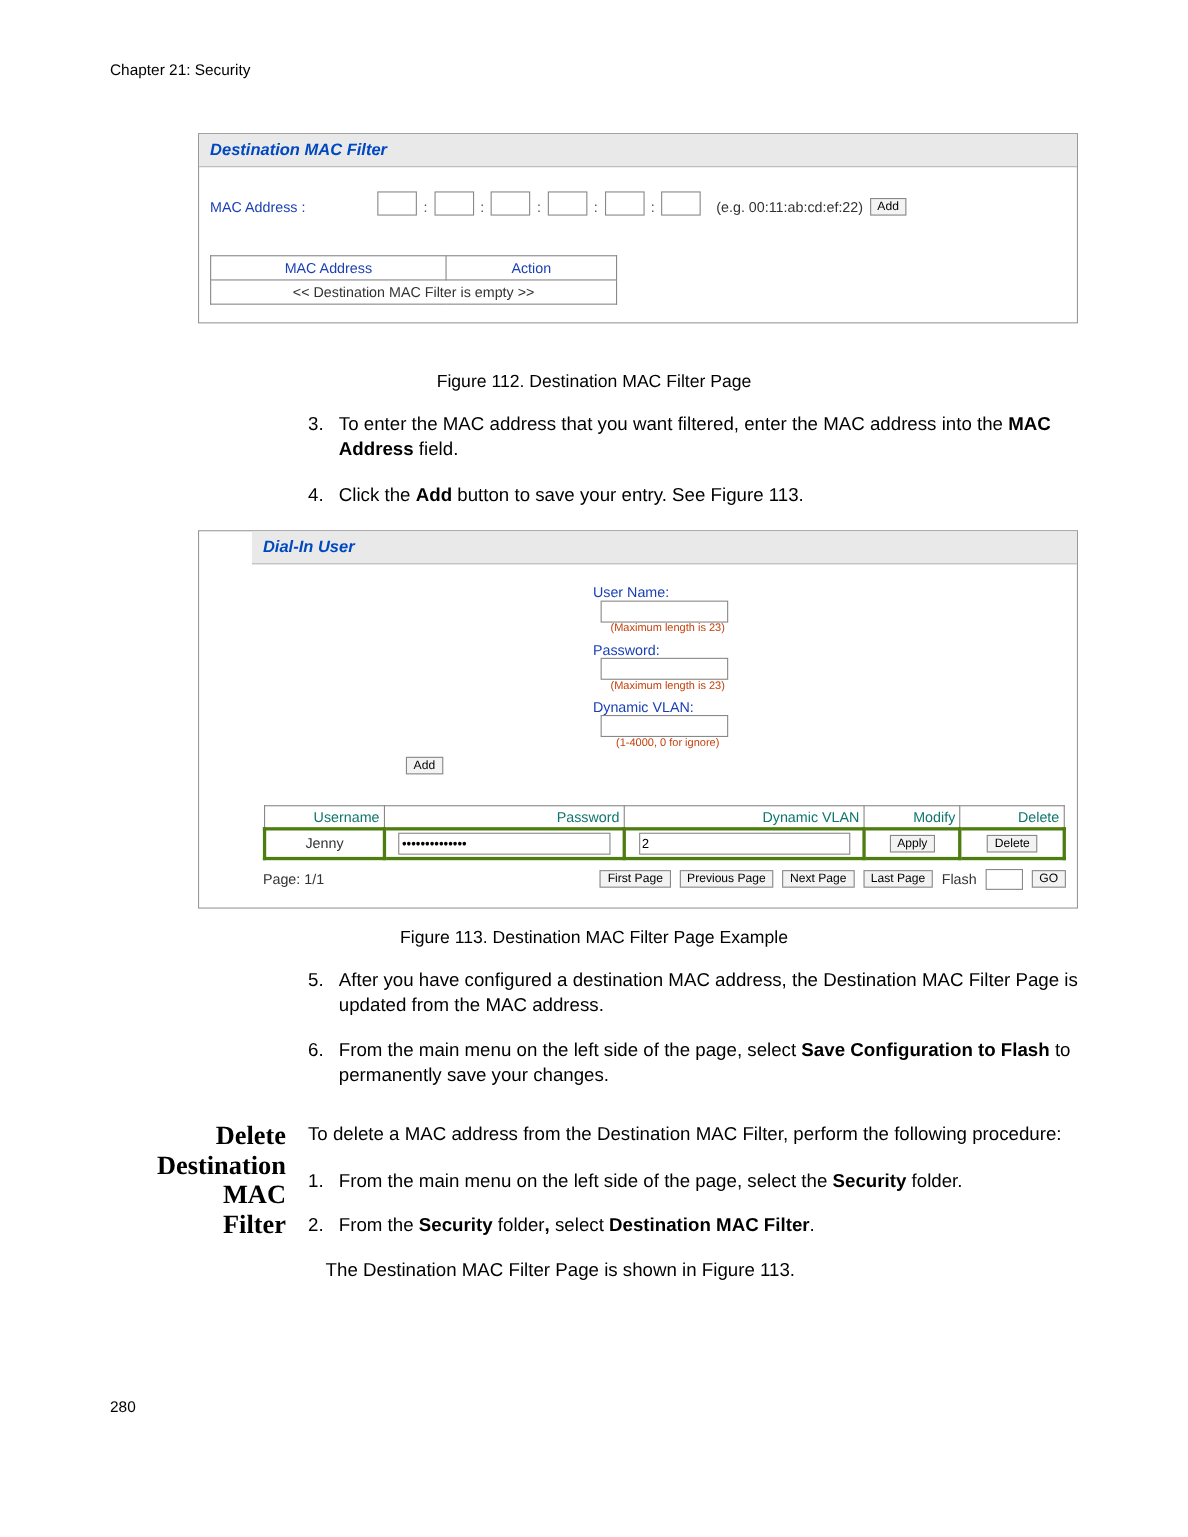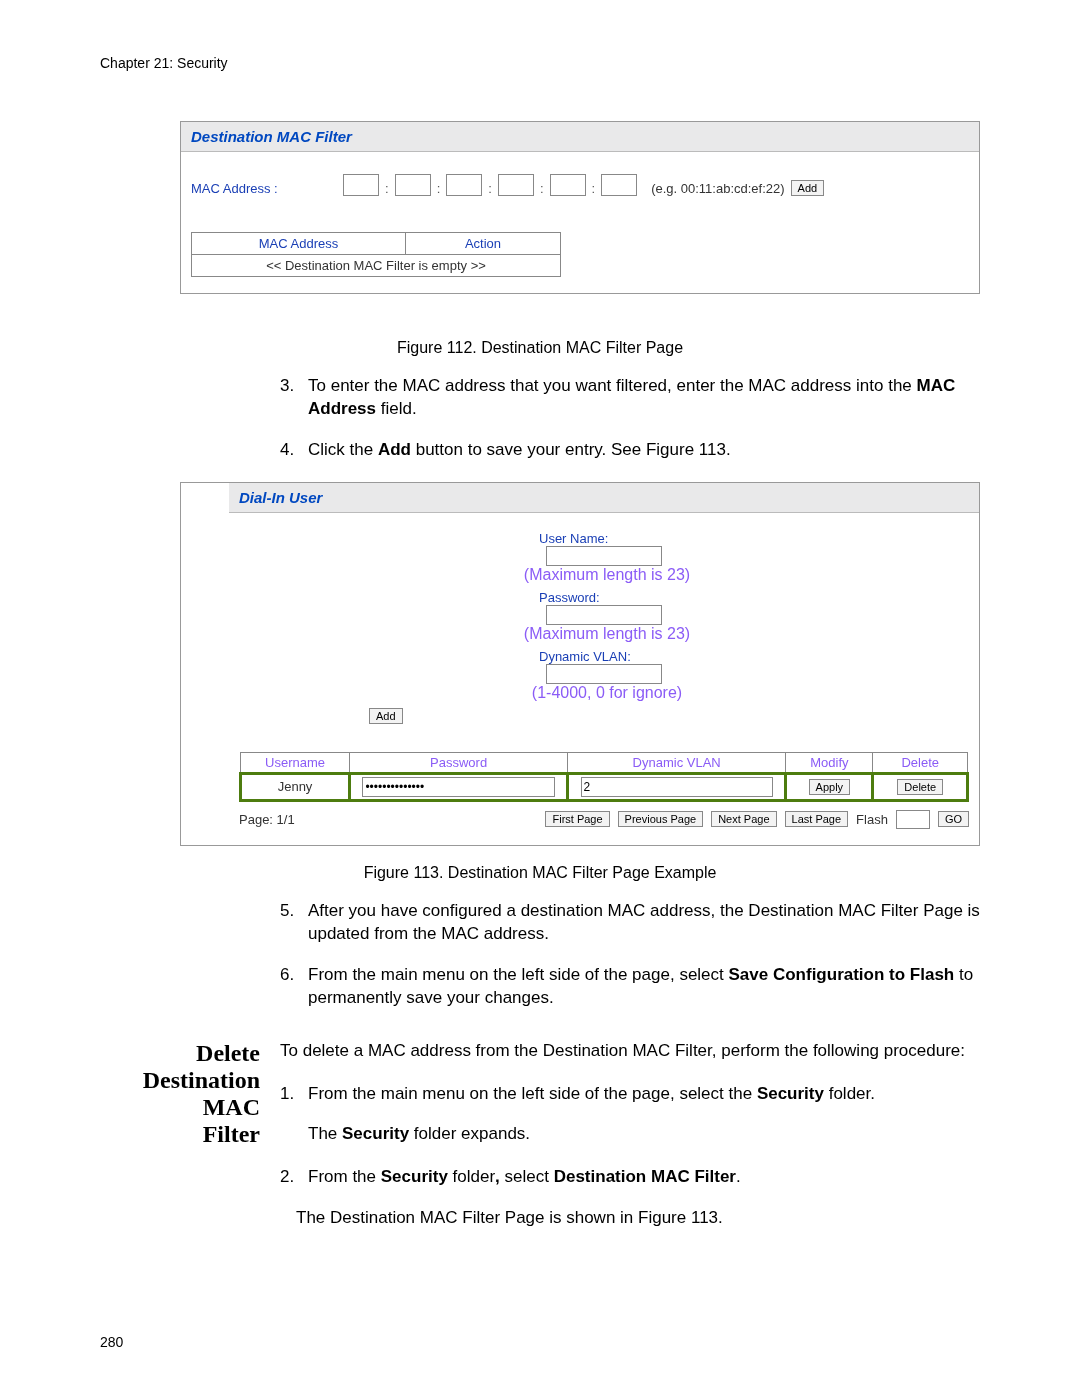--- a/index.html
+++ b/index.html
@@ -91,34 +91,34 @@
   .step-text { flex: 1; }
   .bold { font-weight: bold; }
   .dial-field-row {
     display: flex;
     align-items: center;
     margin: 6px 0;
     flex-direction: column;
   }
   .dial-label { width: 130px; color: #1a3fb5; font-size: 13px; }
   .dial-input { width: 110px; height: 16px; border: 1px solid #888; }
-  .dial-hint { color: #8b5cf6; font-size: 16px; margin-left: 6px; }
+  .dial-hint { color: #c2410c; font-size: 10px; margin-left: 6px; }
   .add-wrap { margin-left: 130px; margin-top: 6px; }
   .dial-table {
     border-collapse: collapse;
     width: 100%;
     margin-top: 28px;
   }
   .dial-table th {
     border: 1px solid #888;
-    color: #8b5cf6;
+    color: #0f766e;
     font-size: 13px;
     font-weight: normal;
     padding: 2px 4px;
-    text-align: center;
+    text-align: right;
   }
   .dial-table td {
     border: 3px solid #4d7c0f;
     font-size: 13px;
     padding: 2px 4px;
     text-align: center;
     color: #333;
   }
   .cell-input {
     width: 90%; border: 1px solid #888; font-size: 12px; height: 16px;
@@ -282,23 +282,20 @@
       <div class="side-heading">Filter</div>
     </div>
     <div class="right">
       <p class="body-para">To delete a MAC address from the Destination MAC Filter, perform the following procedure:</p>
       <div class="step">
         <div class="step-num">1.</div>
         <div class="step-text">
           <span>From the main menu on the left side of the page, select the </span><span class="bold">Security</span><span> folder.</span>
         </div>
       </div>
-      <p class="body-para" style="margin-left:28px;">
-        <span>The </span><span class="bold">Security</span><span> folder expands.</span>
-      </p>
       <div class="step">
         <div class="step-num">2.</div>
         <div class="step-text">
           <span>From the </span><span class="bold">Security</span><span> folder</span><span class="bold">, </span><span>select </span><span class="bold">Destination MAC Filter</span><span>.</span>
         </div>
       </div>
       <p class="body-para" style="margin-left:16px;">The Destination MAC Filter Page is shown in Figure 113.</p>
     </div>
   </div>
 

